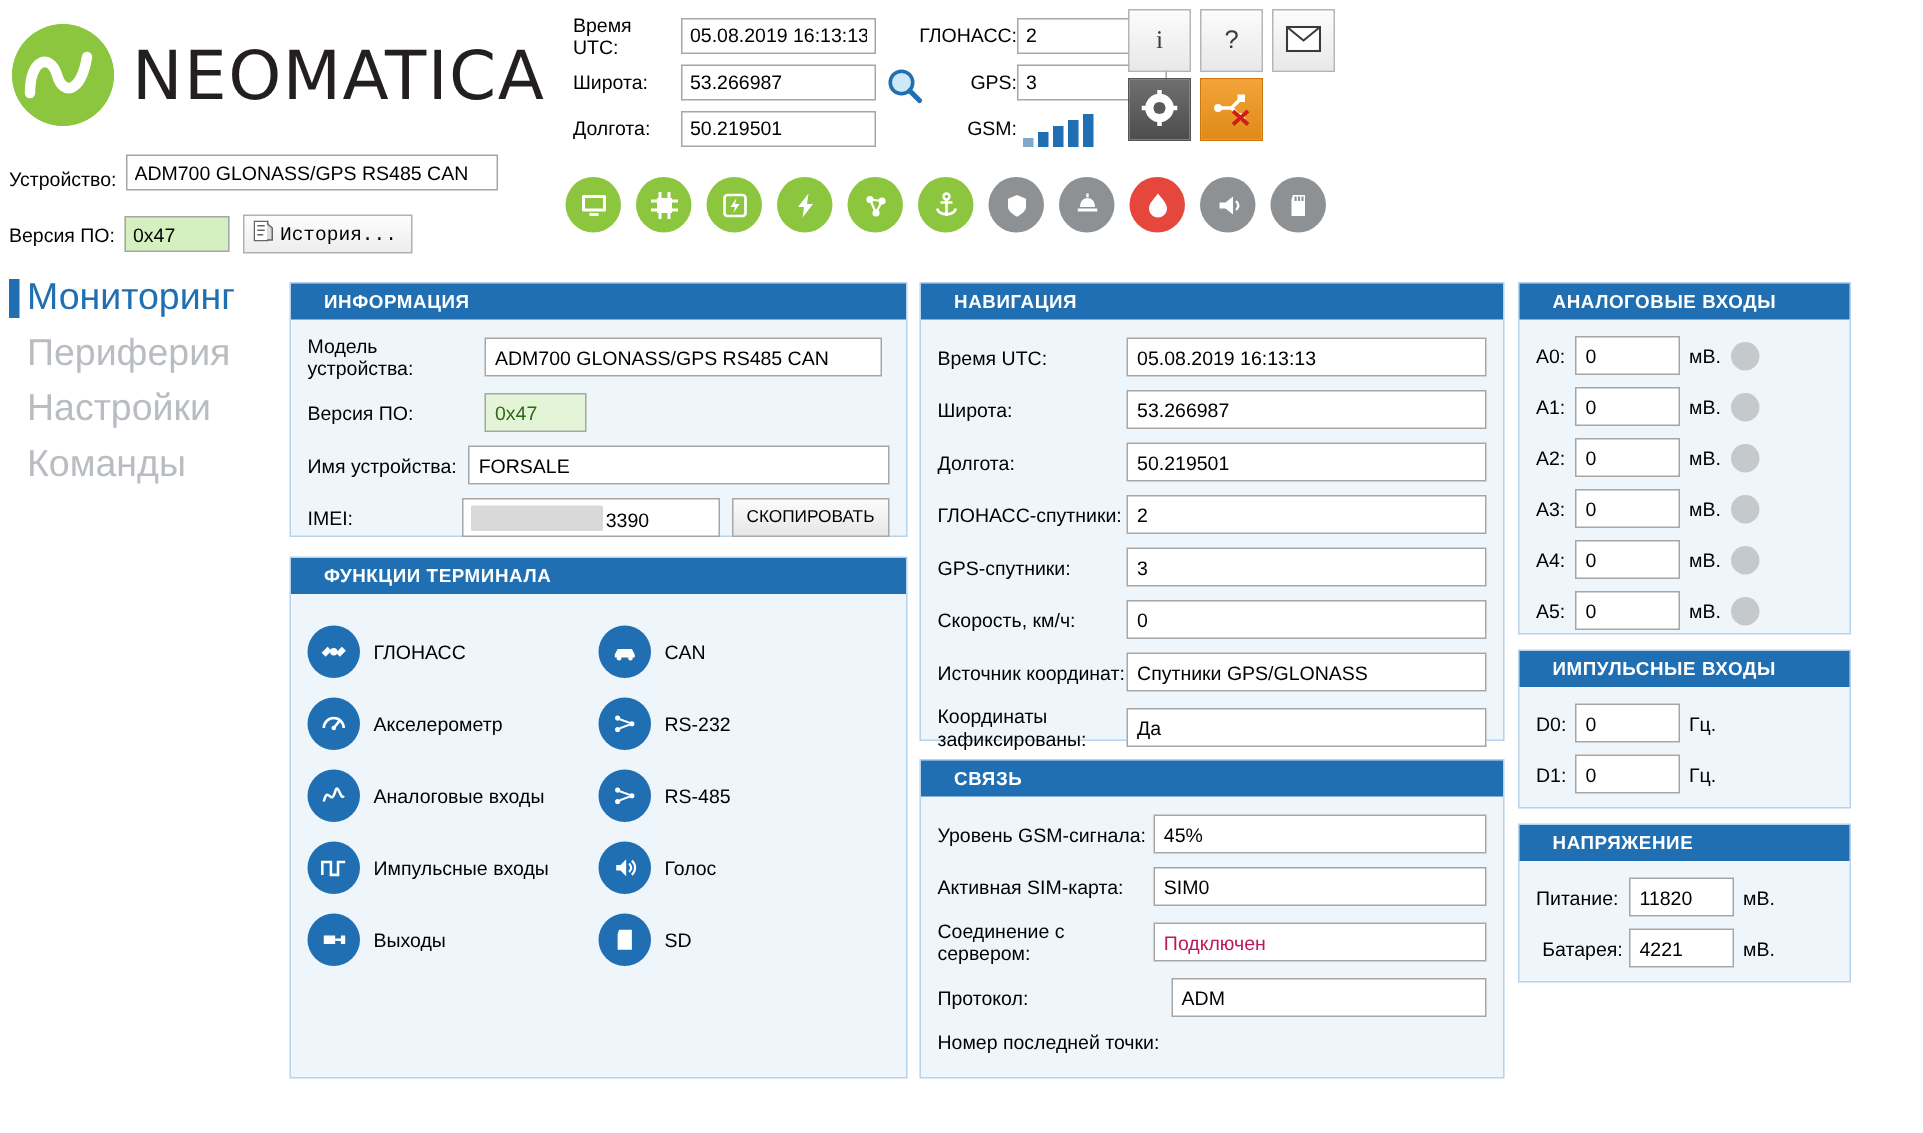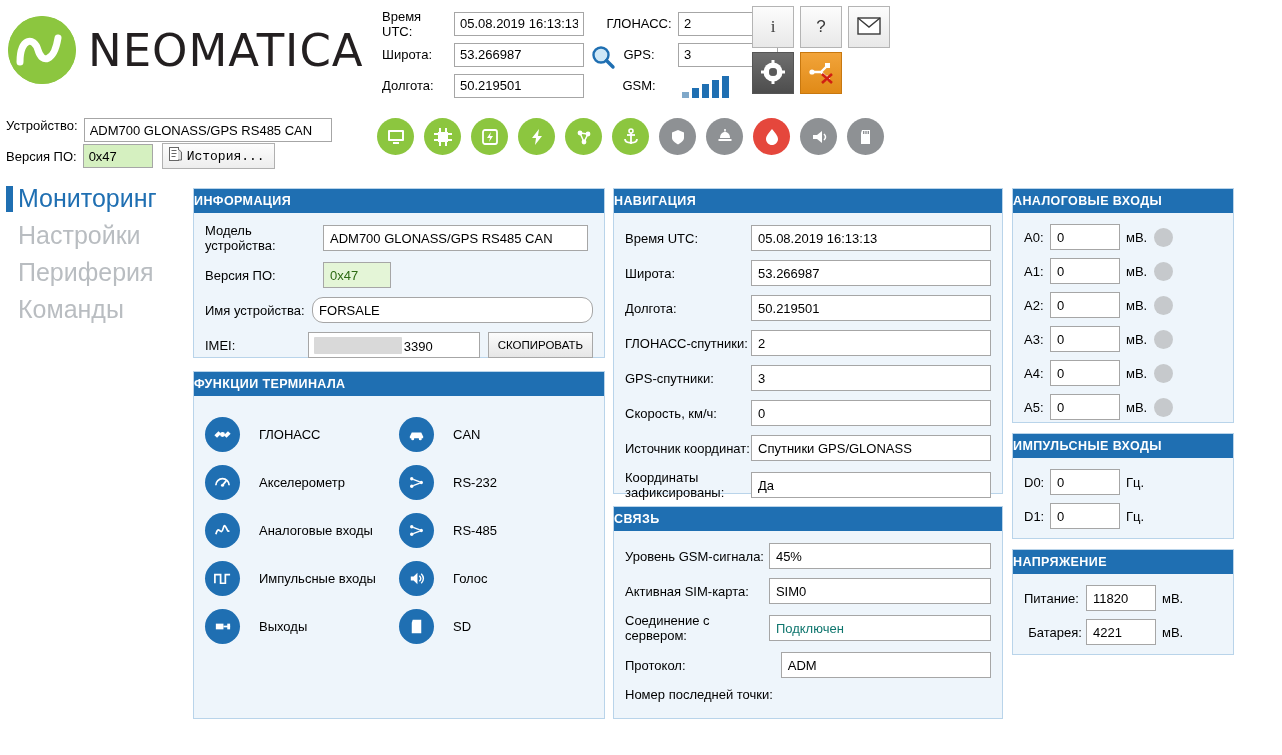--- a/index.html
+++ b/index.html
@@ -20,21 +20,21 @@
     width: 68px; height: 68px; border-radius: 50%;
     background: #8cc63f; position: relative; overflow: hidden;
     display: inline-block;
   }
   .logo-mark svg { position: absolute; left: 0; top: 0; }
   .logo-text {
     font-size: 45px; letter-spacing: 1px; font-weight: 400;
     color: #231f20; margin-left: 12px; font-family: "DejaVu Sans", sans-serif;
   }
 
-  .dev-row { position: absolute; left: 6px; top: 118px; display: flex; align-items: flex-start; }
+  .dev-row { position: absolute; left: 6px; top: 103px; display: flex; align-items: flex-end; }
   .dev-row2 { position: absolute; left: 6px; top: 143px; display: flex; align-items: center; }
   .lbl-small { font-size: 13px; color: #000; }
   .inp {
     border: 1px solid #a6a6a6; background: #fff; height: 24px;
     font-size: 13px; padding: 2px 5px; color: #000; font-family: "Liberation Sans", sans-serif;
   }
   .inp.green { background: #d5f0c0; border-color: #a6a6a6; }
 
   .btn-hist {
     height: 26px; border: 1px solid #b0b0b0; background: linear-gradient(#fdfdfd,#ededed);
@@ -43,21 +43,21 @@
   }
 
   
   .hdr-fields { position: absolute; left: 382px; top: 8px; }
   .hfrow { display: flex; align-items: center; height: 31px; }
   .hfrow .hlbl { width: 72px; font-size: 13px; color: #000; }
   .hfrow .hinp { width: 130px; }
 
   .hdr-right { position: absolute; left: 600px; top: 8px; }
   .hrow { display: flex; align-items: center; height: 31px; }
-  .hrow .hlbl2 { width: 78px; font-size: 13px; color: #000; text-align: center; }
+  .hrow .hlbl2 { width: 78px; font-size: 13px; color: #000; text-align: right; }
   .hrow .hinp2 { width: 100px; }
 
   .magnifier { position: absolute; left: 590px; top: 44px; width: 26px; height: 26px; }
 
   .gsm-bars { display: inline-flex; align-items: flex-end; gap: 3px; height: 24px; margin-left: 4px; }
   .gsm-bars i { display: block; width: 7px; background: #1f6fb2; }
 
   .topicons { position: absolute; left: 752px; top: 6px; display: flex; gap: 6px; }
   .sqbtn {
     width: 42px; height: 42px; border: 1px solid #b4b4b4; background: linear-gradient(#fcfcfc,#e8e8e8);
@@ -86,47 +86,47 @@
   }
   .nav-item.active { color: #1f6fb2; position: relative; }
   .nav-item.active::before {
     content: ""; position: absolute; left: 6px; top: 6px; width: 7px; height: 26px; background: #1f6fb2;
   }
 
   
   .panel { position: absolute; border: 1px solid #b9d4ea; background: #eef5fb; }
   .panel-hd {
     background: #1f6fb2; color: #fff; font-size: 12.5px; font-weight: 700;
-    letter-spacing: .4px; padding: 5px 0; text-transform: uppercase;
+    letter-spacing: .4px; padding: 5px 22px; text-transform: uppercase;
   }
   .panel-bd { padding: 10px 11px 12px 11px; }
 
   .frow { display: flex; align-items: center; margin-bottom: 9px; }
   .frow .flbl { font-size: 13px; color: #000; }
   .fld {
     border: 1px solid #a6a6a6; background: #fff; height: 26px; font-size: 13px;
     padding: 3px 6px; color: #000; display: flex; align-items: center;
   }
   .fld.green { background: #e4f5d7; color: #2d6a13; }
-  .fld.greenval { background: #fff; color: #0f766e; }
+  .fld.greenval { background: #fff; color: #be185d; }
 
   .copy-btn {
     height: 26px; border: 1px solid #a8a8a8; background: linear-gradient(#fcfcfc,#e6e6e6);
     font-size: 11.5px; padding: 0 9px; display: inline-flex; align-items: center; cursor: pointer;
   }
 
   .imei-blur {
     position: absolute; left: 5px; top: 4px; width: 88px; height: 17px;
     background: #d9d9d9; border-radius: 1px;
   }
 
   
   .tf-grid { display: flex; }
   .tf-col { width: 50%; }
-  .tf-item { display: flex; align-items: center; gap: 19px; height: 48px; }
+  .tf-item { display: flex; align-items: center; gap: 9px; height: 48px; }
   .tf-ic {
     width: 35px; height: 35px; border-radius: 50%; background: #1f6fb2;
     display: flex; align-items: center; justify-content: center; color: #fff; flex: 0 0 35px;
   }
   .tf-lb { font-size: 13px; color: #000; }
 
   
   .an-row { display: flex; align-items: center; margin-bottom: 8px; }
   .an-lb { width: 26px; font-size: 13px; }
   .an-in { width: 70px; }
@@ -358,44 +358,44 @@
           </svg>
       </span>
     </div>
   </div>
 
   <div class="leftnav">
     <div class="nav-item active">
       <span>Мониторинг</span>
     </div>
     <div class="nav-item">
+      <span>Периферия</span>
+    </div>
+    <div class="nav-item">
       <span>Настройки</span>
-    </div>
-    <div class="nav-item">
-      <span>Периферия</span>
     </div>
     <div class="nav-item">
       <span>Команды</span>
     </div>
   </div>
 
   <div class="panel" style="left:193px; top:188px; width:412px; height:170px;">
     <div class="panel-hd">Информация</div>
     <div class="panel-bd">
       <div class="frow">
         <span class="flbl" style="width:118px;">Модель устройства:</span>
         <div class="fld" style="width:265px;">ADM700 GLONASS/GPS RS485 CAN</div>
       </div>
       <div class="frow">
         <span class="flbl" style="width:118px;">Версия ПО:</span>
         <div class="fld green" style="width:68px;">0x47</div>
       </div>
       <div class="frow">
         <span class="flbl" style="width:118px;">Имя устройства:</span>
-        <div class="fld" style="width:308px;border-radius:11px;">FORSALE</div>
+        <div class="fld" style="width:308px;">FORSALE</div>
       </div>
       <div class="frow" style="margin-bottom:0;">
         <span class="flbl" style="width:118px;">IMEI:</span>
         <div class="fld" style="width:182px; position:relative; padding-left:95px;align-items:flex-end;">
           <span class="imei-blur"></span>
           <span>3390</span>
         </div>
         <button class="copy-btn" style="margin-left:8px;">СКОПИРОВАТЬ</button>
       </div>
     </div>

